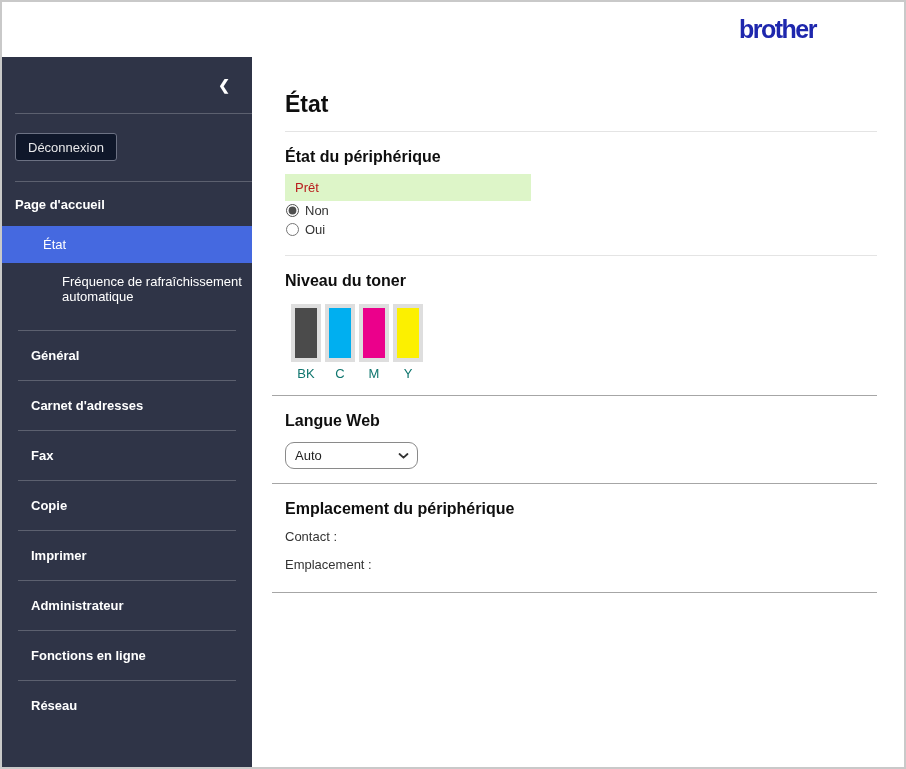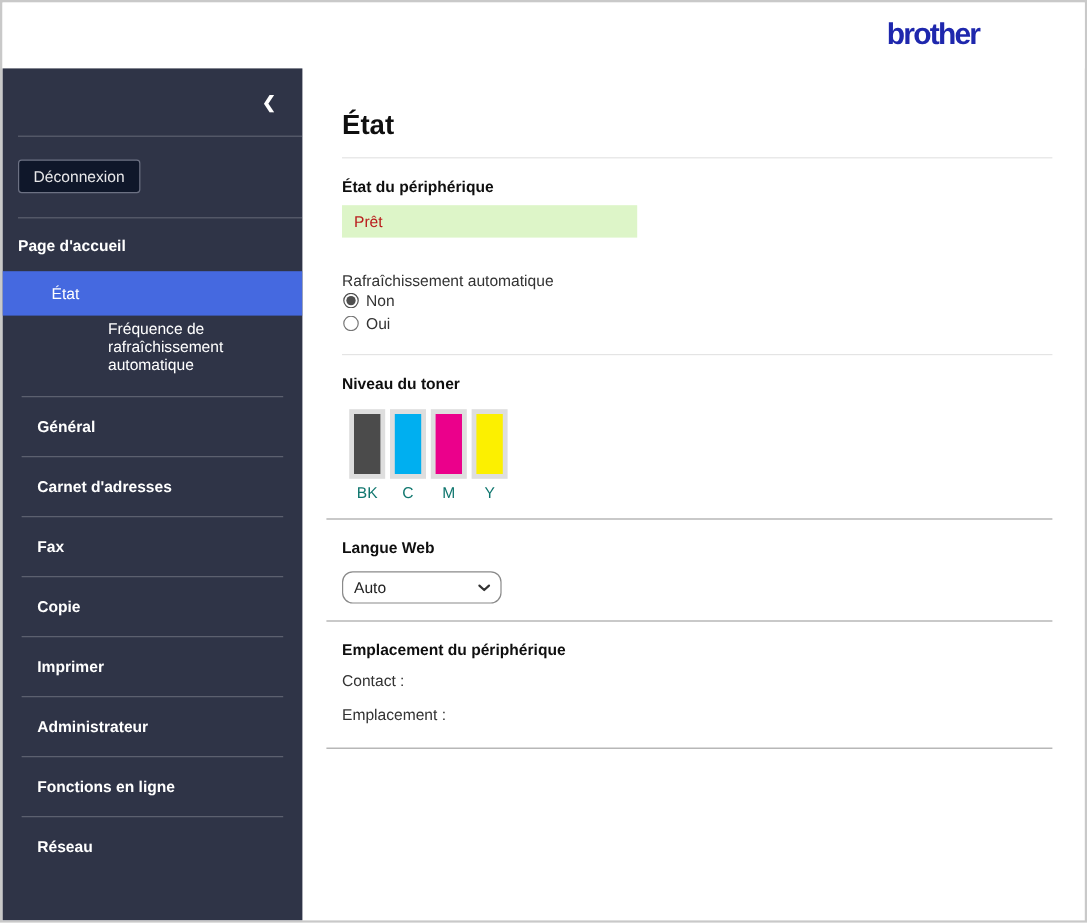--- a/index.html
+++ b/index.html
@@ -23,32 +23,32 @@
                   padding-right:22px; }
   .chev { color:#fff; font-size:14px; font-weight:bold; cursor:pointer; }
   .sb-divider { height:1px; background:rgba(255,255,255,0.22); margin-left:13px; }
   .logout-row { padding:19px 0 20px 13px; }
   .logout-btn { background:#0f172a; color:#e8e8ea; border:1px solid #6c7183; border-radius:3px;
                 font-size:13px; height:28px; padding:0 12px; font-family:inherit; cursor:pointer; }
   .nav-home { height:44px; display:flex; align-items:center; padding-left:13px;
               font-weight:bold; cursor:pointer; }
   .nav-active { height:37px; display:flex; align-items:center; padding-left:41px;
                 background:#4569e0; cursor:pointer; }
-  .nav-freq { min-height:51px; display:flex; align-items:center; padding-left:88px;
+  .nav-freq { min-height:51px; display:flex; align-items:center; padding-left:60px;
               cursor:pointer; line-height:15px; }
   .nav-freq span { max-width:184px; display:inline-block; }
   .nav-list { list-style:none; margin:16px; padding:0; }
   .nav-list li { height:50px; border-top:1px solid rgba(255,255,255,0.22); display:flex;
                  align-items:center; padding-left:13px; font-weight:bold; cursor:pointer; }
 
   
   main { flex:1; padding:33px 0 0 33px; color:#333; overflow:hidden; }
   .content { width:592px; }
   h1 { font-size:23px; line-height:28px; height:28px; margin:0; font-weight:bold; color:#0f0f0f; }
-  h2 { font-size:13px; margin:16px 0 0 0; font-weight:bold; color:#0f0f0f; }
+  h2 { font-size:16px; margin:16px 0 0 0; font-weight:bold; color:#0f0f0f; }
   .hr-light { height:1px; background:#e4e4e4; margin-top:13px; }
   .hr-mid { height:1px; background:#a6a6a6; margin-left:-13px; }
   .hr-toner { margin-top:13px; }
   .hr-lang { margin-top:14px; }
   .hr-loc { margin-top:20px; }
   .hr-radio { margin-top:16px; }
 
   .status-box { width:246px; height:27px; margin-top:8px; display:flex; align-items:center;
                 padding-left:10px; font-size:13px; color:#b91c1c; background:#ddf5c8; }
 
@@ -118,21 +118,20 @@
       <div class="content">
 
         <h1>État</h1>
         <div class="hr-light"></div>
 
         <h2>État du périphérique</h2>
         <div class="status-box" style="background-color: rgb(221, 245, 200);">
           <span>Prêt</span>
         </div>
 
-        <div class="refresh-label">Rafraîchissement automatique</div>
         <div class="radio-row">
           <input type="radio" name="autorefresh" id="ar-no" checked="true" style="">
           <label for="ar-no">Non</label>
         </div>
         <div class="radio-row">
           <input type="radio" name="autorefresh" id="ar-yes" style="">
           <label for="ar-yes">Oui</label>
         </div>
 
         <div class="hr-light hr-radio"></div>

